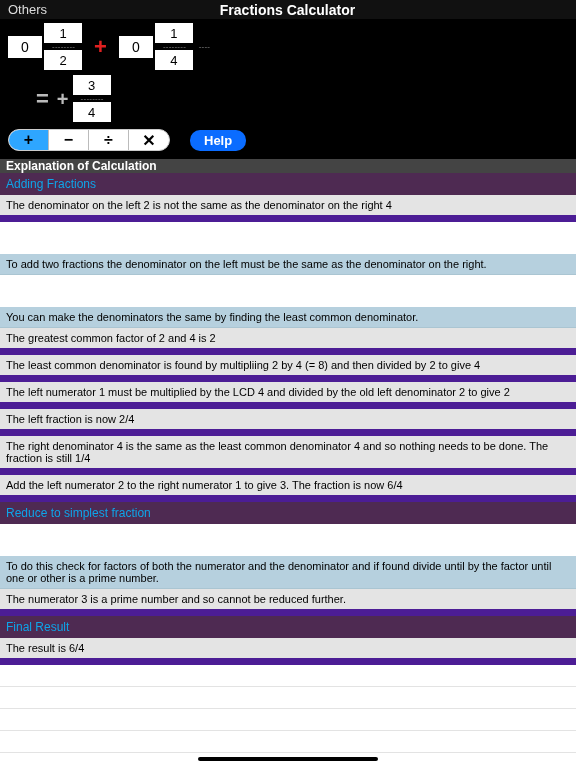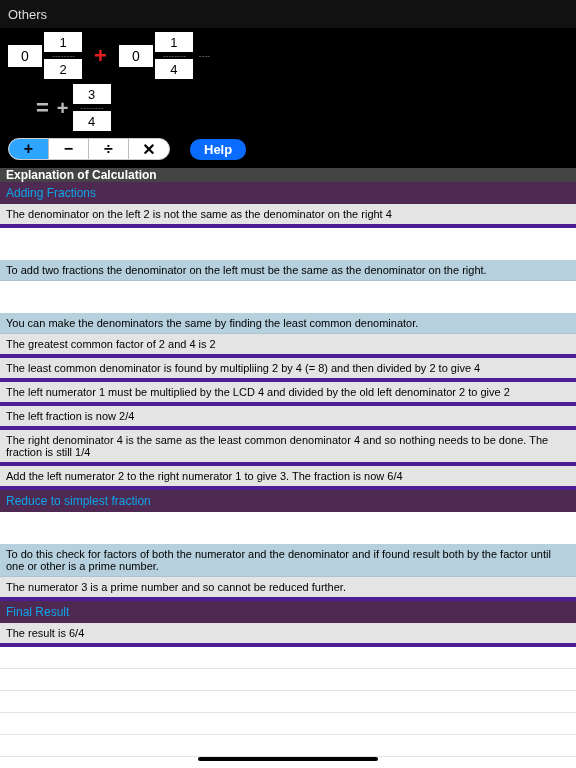--- a/index.html
+++ b/index.html
@@ -1,18 +1,18 @@
 <!DOCTYPE html>
 <html><head>
   <meta charset="utf-8">
   <style>
     * { margin: 0; padding: 0; box-sizing: border-box; }
     body { font-family: -apple-system, Helvetica, Arial, sans-serif; background: #fff; width: 576px; height: 768px; overflow: hidden; position: relative; }
     
-    .header { background: #111; height: 28px; display: flex; align-items: center; padding: 0 8px; color: #fff; font-size: 13px; }
+    .header { background: #111; height: 19px; display: flex; align-items: center; padding: 0 8px; color: #fff; font-size: 13px; }
     .header-back { color: #ddd; }
     .header-title { flex: 1; text-align: center; font-weight: 600; font-size: 14px; margin-left: -40px; }
     
     .calc-area { background: #000; padding: 4px 8px 8px 8px; }
     
     .frac-row { display: flex; align-items: center; gap: 4px; margin-bottom: 4px; }
     .frac-group { display: flex; align-items: center; gap: 2px; }
     .int-box { background: #fff; color: #000; width: 34px; height: 22px; display: flex; align-items: center; justify-content: center; font-size: 14px; }
     .frac-stack { display: flex; flex-direction: column; align-items: center; }
     .num-box { background: #fff; color: #000; width: 38px; height: 20px; display: flex; align-items: center; justify-content: center; font-size: 13px; margin-bottom: 1px; }
@@ -24,33 +24,34 @@
     
     .controls-row { display: flex; align-items: center; gap: 20px; margin-top: 6px; }
     .seg { display: flex; background: #fff; border-radius: 11px; overflow: hidden; height: 22px; border: 1px solid #ccc; }
     .seg-btn { width: 40px; display: flex; align-items: center; justify-content: center; font-size: 16px; font-weight: 900; color: #000; border-right: 1px solid #bbb; cursor: pointer; }
     .seg-btn:last-child { border-right: none; }
     .seg-btn.active { background: #2ea6ff; color: #000; }
     .help-btn { background: #0a6cff; color: #ffffff; border-radius: 10px; padding: 2px 14px; font-size: 13px; font-weight: 600; cursor: pointer; height: 21px; display: flex; align-items: center; }
     
     .section-dark { background: #444; color: #fff; padding: 0 6px; font-size: 12px; font-weight: 600; }
     .section-purple { background: #4e2a52; color: #0ea5e9; padding: 4px 6px; font-size: 12px; }
-    .row-gray { background: #e4e4e4; color: #000; padding: 4px 6px; font-size: 11px; border-bottom: 4px solid #4c1d95; }
+    .row-gray { background: #e4e4e4; color: #000; padding: 4px 6px; font-size: 11px; border-bottom: 7px solid #4c1d95; }
     .row-blue { background: #b6d0de; color: #000; padding: 4px 6px; font-size: 11px; border-bottom: 1px solid #aac5d2; margin-top: 32px; }
     
     .empty-lines { }
     .empty-line { height: 22px; border-bottom: 1px solid #e3e3e3; }
     
     .home-bar { position: absolute; bottom: 7px; left: 50%; transform: translateX(-50%); width: 180px; height: 4px; background: #000; border-radius: 3px; }
   </style>
 </head>
 <body>
 
 <div class="header">
   <span class="header-back">Others</span>
+  <span class="header-title">Fractions Calculator</span>
 </div>
 
 <div class="calc-area">
   <div class="frac-row">
     <div class="frac-group">
       <div class="int-box">0</div>
       <div class="frac-stack">
         <div class="num-box">1</div>
         <div class="frac-line">- - - - - - - -</div>
         <div class="num-box">2</div>
@@ -94,21 +95,21 @@
 <div class="row-gray">The denominator on the left 2 is not the same as the denominator on the right 4</div>
 <div class="row-blue">To add two fractions the denominator on the left must be the same as the denominator on the right.</div>
 <div class="row-blue">You can make the denominators the same by finding the least common denominator.</div>
 <div class="row-gray">The greatest common factor of 2 and 4 is 2</div>
 <div class="row-gray">The least common denominator is found by multipliing 2 by 4 (= 8) and then divided by 2 to give 4</div>
 <div class="row-gray">The left numerator 1 must be multiplied by the LCD 4 and divided by the old left denominator 2 to give 2</div>
 <div class="row-gray">The left fraction is now 2/4</div>
 <div class="row-gray">The right denominator 4 is the same as the least common denominator 4 and so nothing needs to be done.  The fraction is still 1/4</div>
 <div class="row-gray">Add the left numerator 2 to the right numerator 1 to give 3.  The fraction is now 6/4</div>
 <div class="section-purple">Reduce to simplest fraction</div>
-<div class="row-blue">To do this check for factors of both the numerator and the denominator and if found result both by the factor until one or other is a prime number.</div>
+<div class="row-blue">To do this check for factors of both the numerator and the denominator and if found divide until by the factor until one or other is a prime number.</div>
 <div class="row-gray">The numerator 3 is a prime number and so cannot be reduced further.</div>
 <div class="section-purple">Final Result</div>
 <div class="row-gray">The result is 6/4</div>
 
 <div class="empty-lines">
   <div class="empty-line"></div>
     <div class="empty-line"></div>
     <div class="empty-line"></div>
   <div class="empty-line"></div>
     <div class="empty-line"></div>

